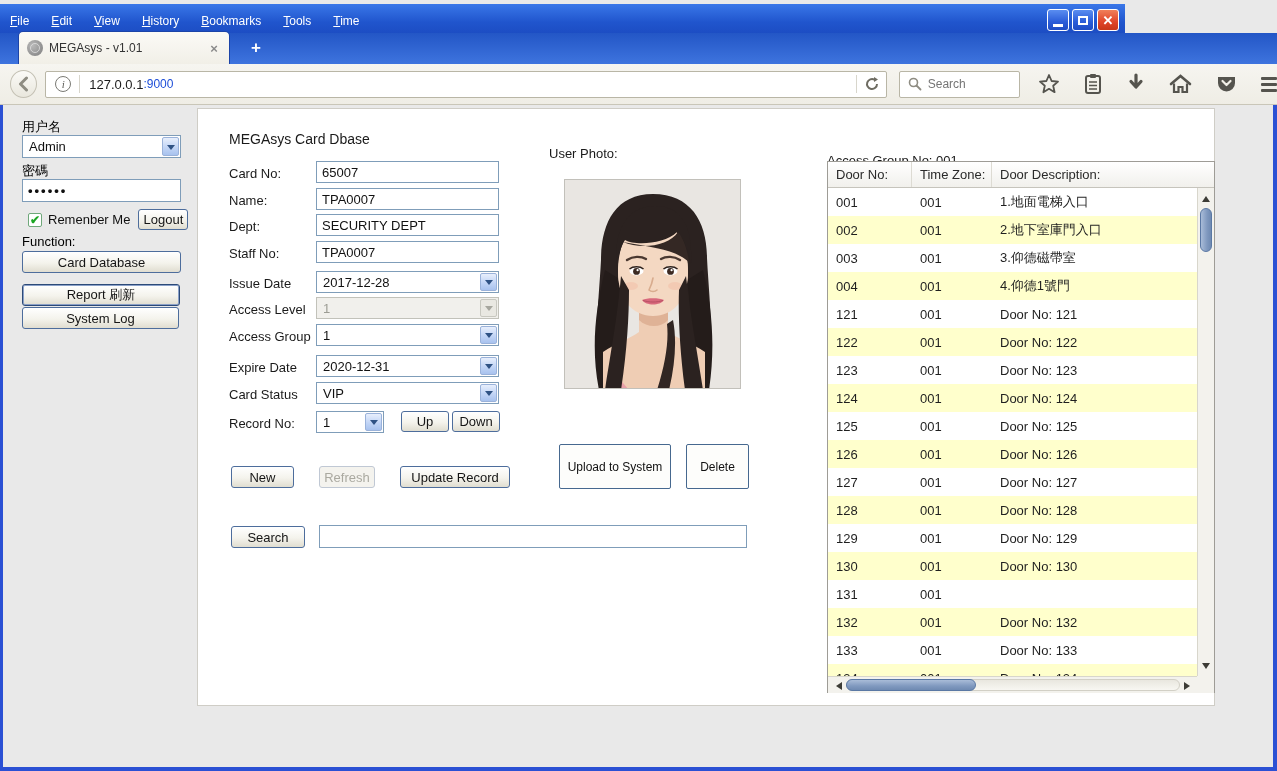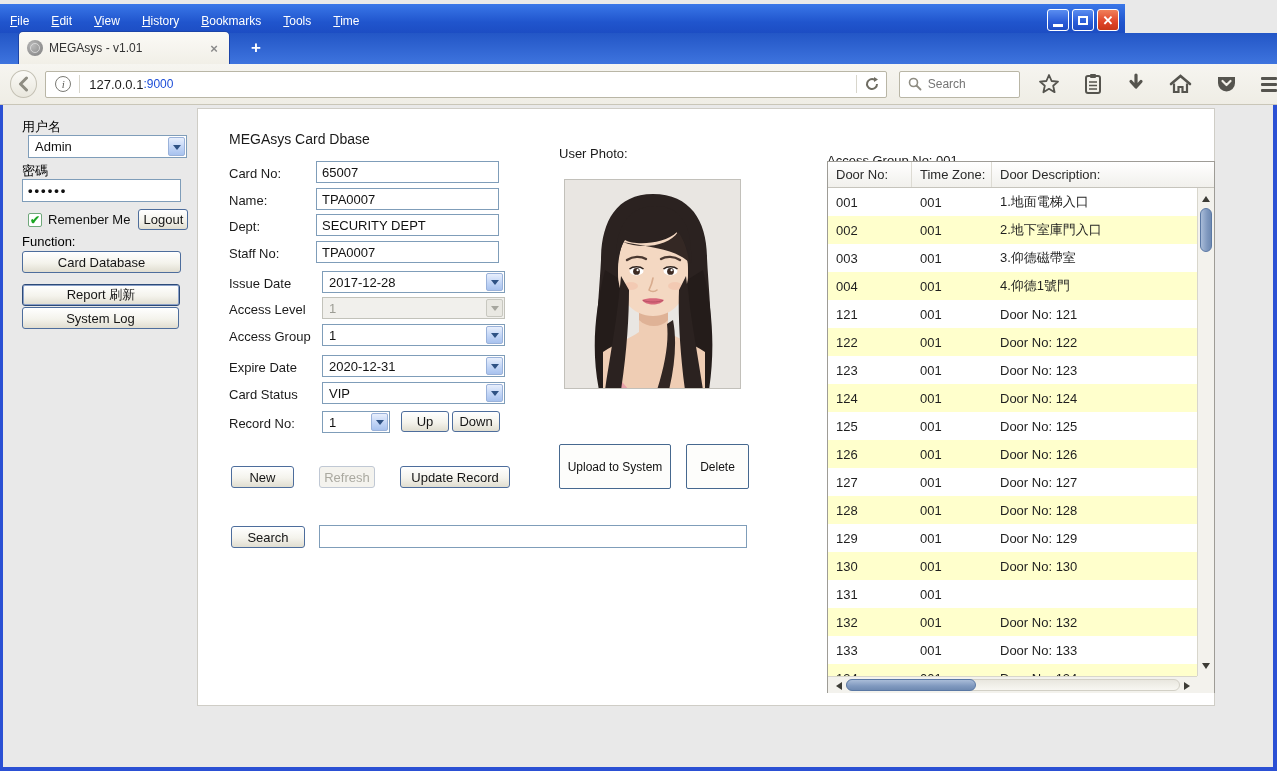--- a/index.html
+++ b/index.html
@@ -58,21 +58,21 @@
 
   
   .frame { position:absolute; top:105px; left:0; width:1277px; height:666px; background:#e9e9e9;
     border-left:3px solid #2b50d4; border-right:4px solid #2b50d4; border-bottom:4px solid #2b50d4; }
 
   
   .side-label { position:absolute; font-size:13px; color:#000000; }
   .xpinput { background:#fff; border:1px solid #7f9db9; font-size:13px; color:#111;
     font-family:"Liberation Sans", sans-serif; padding:0 5px; }
   .xpsel { position:relative; background:#fff; border:1px solid #7f9db9; font-size:13px; color:#111;
-    display:flex; align-items:center; padding-left:6px;margin-left:6px; }
+    display:flex; align-items:center; padding-left:6px; }
   .cmb-btn { position:absolute; right:1px; top:1px; bottom:1px; width:17px;
     background:linear-gradient(180deg,#e8effc 0%,#c2d5f6 55%,#a8c2ee 100%);
     border:1px solid #9ab2da; border-radius:2px; display:flex; align-items:center; justify-content:center; }
   .cmb-btn::after { content:""; width:0; height:0; border:4px solid transparent; border-top:5px solid #2f5284; margin-top:5px; }
   .xpsel.dis { background:#f1f0ec; color:#9c9c94; border-color:#c2c2ba; }
   .xpsel.dis .cmb-btn { background:#e9e8e2; border-color:#c8c8c0; }
   .xpsel.dis .cmb-btn::after { border-top-color:#a6a69e; }
   .xpbtn { display:flex; align-items:center; justify-content:center;
     background:linear-gradient(180deg,#ffffff 0%,#f4f3ec 55%,#e0ddd0 100%);
     border:1px solid #4d6d9c; border-radius:3px; font-size:13px; color:#151515;
@@ -287,21 +287,21 @@
       <div class="xpbtn" style="position:absolute; left:203px; top:302px; width:48px; height:21px;">Up</div>
       <div class="xpbtn" style="position:absolute; left:254px; top:302px; width:48px; height:21px;">Down</div>
 
       <div class="xpbtn" style="position:absolute; left:33px; top:357px; width:63px; height:22px;">New</div>
       <div class="xpbtn disabled" style="position:absolute; left:121px; top:357px; width:56px; height:22px;">Refresh</div>
       <div class="xpbtn" style="position:absolute; left:202px; top:357px; width:110px; height:22px;">Update Record</div>
 
       <div class="xpbtn" style="position:absolute; left:33px; top:417px; width:74px; height:22px;">Search</div>
       <input class="xpinput" style="position: absolute; left: 121px; top: 416px; width: 428px; height: 23px;" value="">
 
-      <div class="flabel" style="left:361px; top:37px;">User Photo:</div>
+      <div class="flabel" style="left:351px; top:37px;">User Photo:</div>
       <div class="photo-box">
         <svg width="177" height="210" viewBox="0 0 177 210">
           <rect width="177" height="210" fill="#e9e6e2"></rect>
 
           <path d="M88 14 C50 14 36 44 36 80 C34 120 28 160 36 210 L66 210 C60 170 58 140 60 120 L117 120 C120 145 118 175 112 210 L142 210 C150 160 144 118 142 78 C142 42 126 14 88 14 Z" fill="#2b2220"></path>
           <path d="M40 90 C30 130 26 170 34 210 L58 210 C50 168 52 128 56 100 Z" fill="#241c1a"></path>
           <path d="M138 90 C148 130 150 170 144 210 L118 210 C128 168 126 128 122 100 Z" fill="#241c1a"></path>
 
           <path d="M74 128 H103 V152 C112 158 128 164 140 172 L140 210 H38 V172 C50 164 66 158 74 152 Z" fill="#efcdb4"></path>
           <path d="M74 128 H103 V140 C96 148 82 148 74 140 Z" fill="#dfb296"></path>

